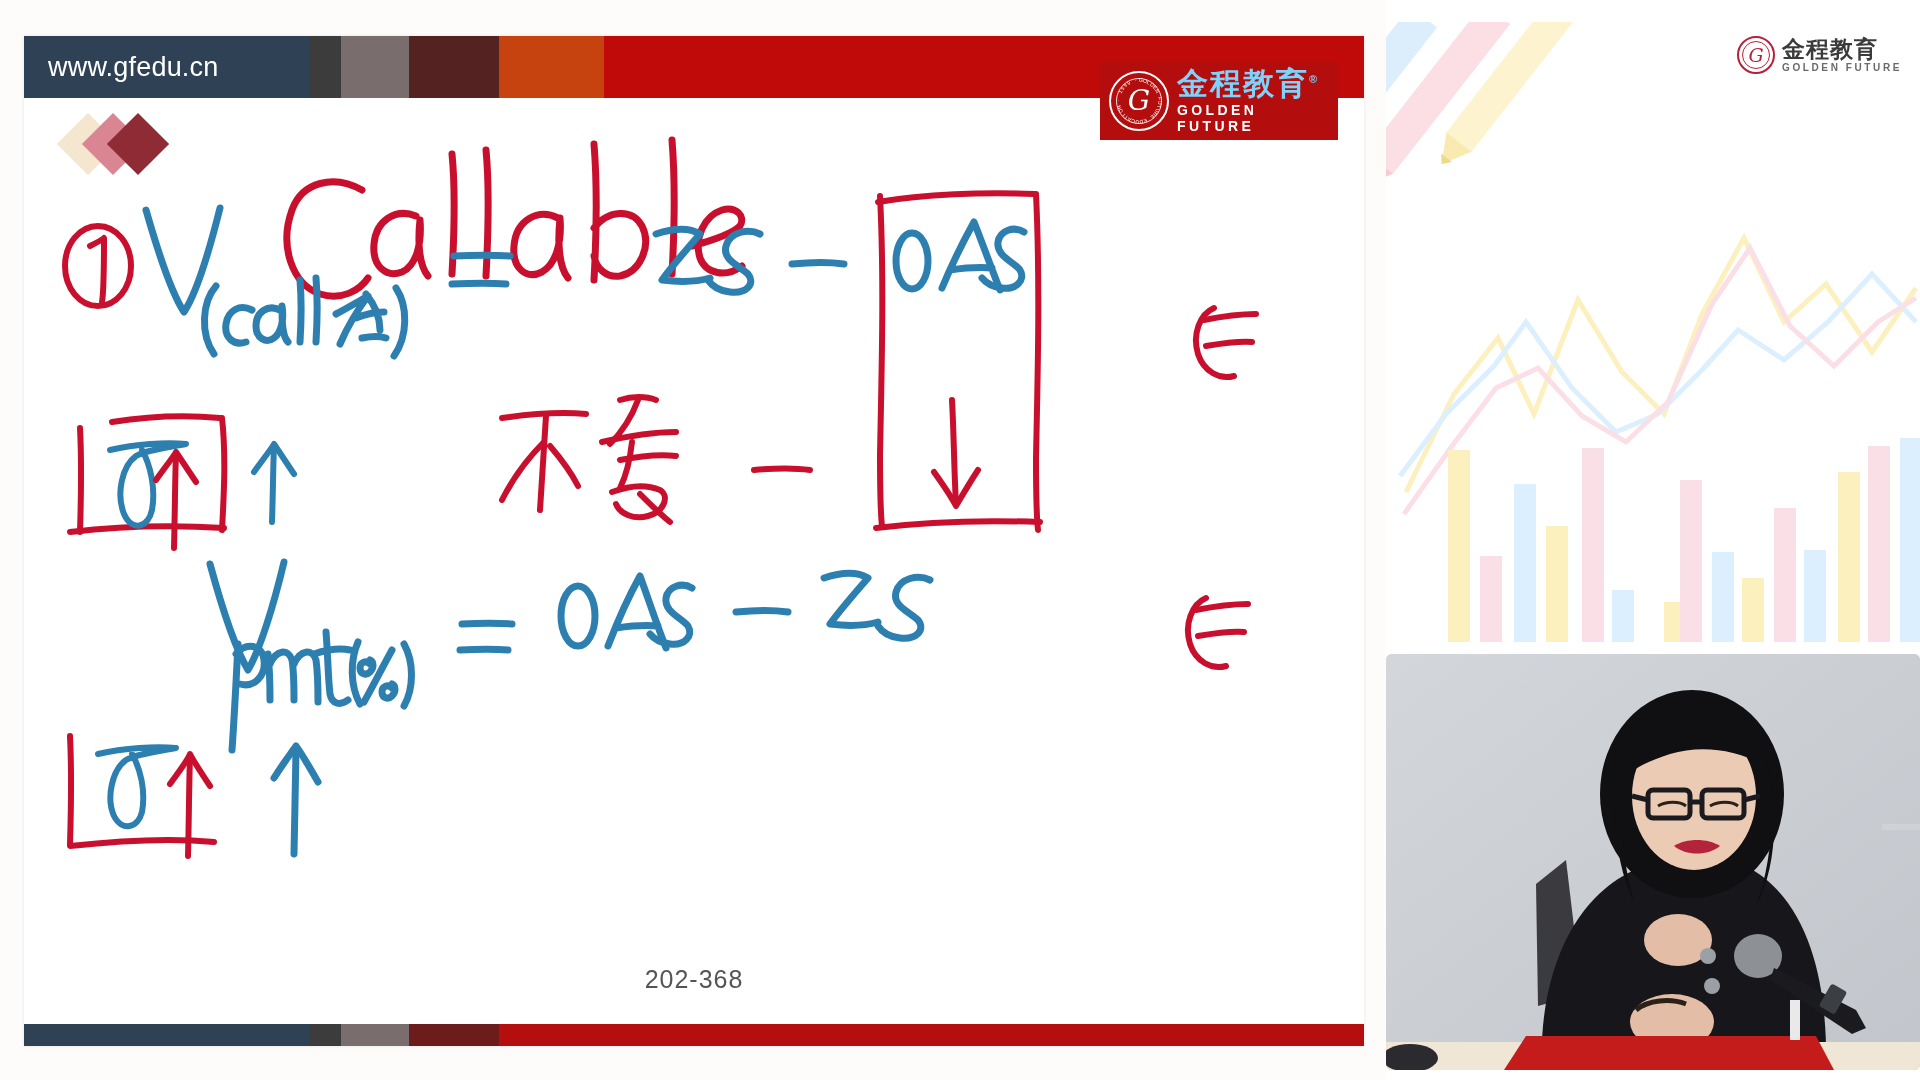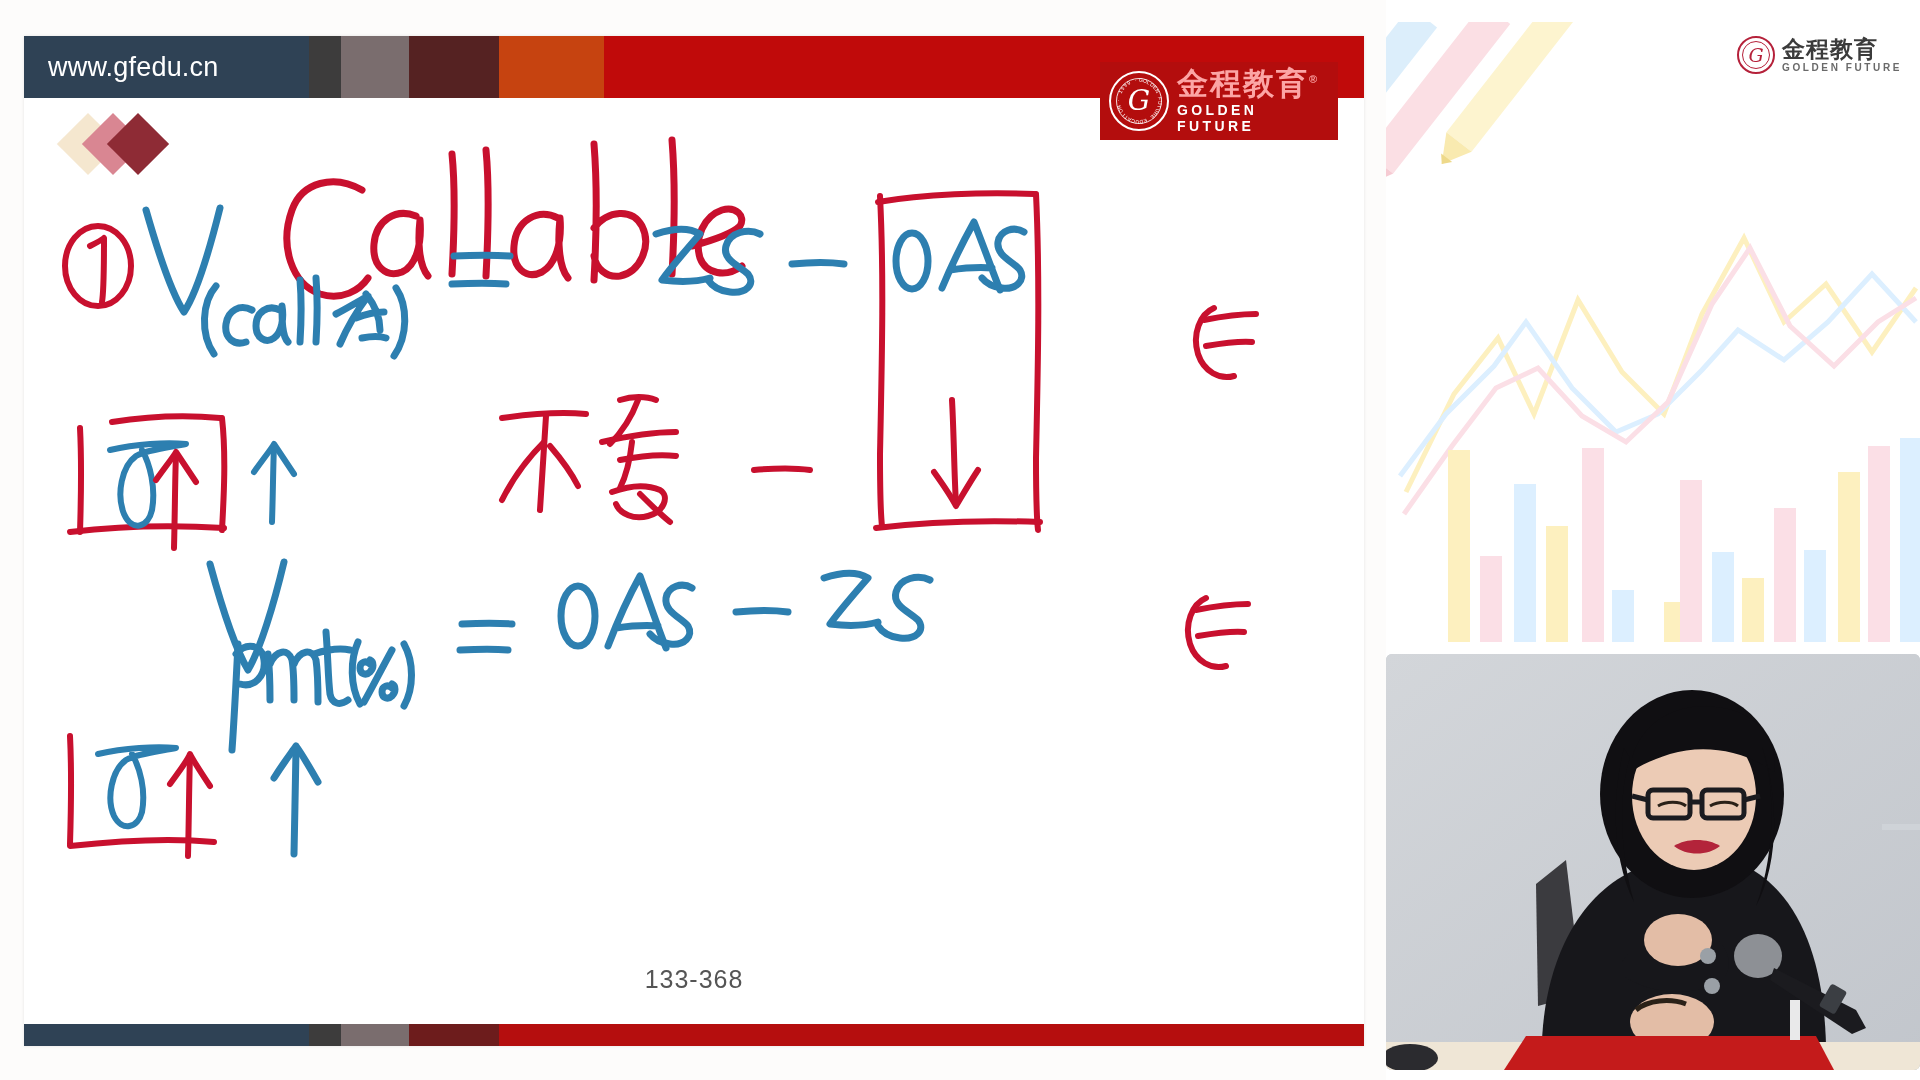--- a/index.html
+++ b/index.html
@@ -64,21 +64,21 @@
   .seal .ring-txt{
     position:absolute; left:0; top:0; width:100%; height:100%;
     font-size:5px; color:#fff;
   }
   .seal .ring-txt span{
     position:absolute; left:50%; top:50%;
     transform-origin:0 0; white-space:nowrap;
   }
   .logo-words{ display:flex; flex-direction:column; justify-content:center; }
   .logo-cn{
-    color:#fca5a5; font-size:31px; font-weight:bold; letter-spacing:2px;
+    color:#7dd3fc; font-size:31px; font-weight:bold; letter-spacing:2px;
     line-height:1.05; position:relative;
   }
   .logo-cn sup{ font-size:11px; vertical-align:super; }
   .logo-en{
     color:#fff; font-size:14px; letter-spacing:3.4px; font-weight:bold;
     margin-top:2px;
   }
 
   
   .diamonds{ position:absolute; left:42px; top:78px; width:110px; height:62px; }
@@ -383,21 +383,21 @@
             <path d="M146 686 C 156 672, 164 662, 166 656 C 170 664, 178 676, 186 688"></path>
           </g>
           <g stroke="#2d7fb0" stroke-width="7">
             <path d="M270 756 C 271 718, 271 692, 272 652"></path>
             <path d="M250 680 C 260 664, 268 654, 272 648 C 278 656, 286 670, 294 684"></path>
           </g>
 
         </g>
       </svg>
 
-      <div class="page-num">133-368</div>
+      <div class="page-num">202-368</div>
 
       <div class="botbar">
         <div class="b b-navy"></div>
         <div class="b b-gray"></div>
         <div class="b b-mauve"></div>
         <div class="b b-maroon"></div>
         <div class="b b-red"></div>
       </div>
 
 

